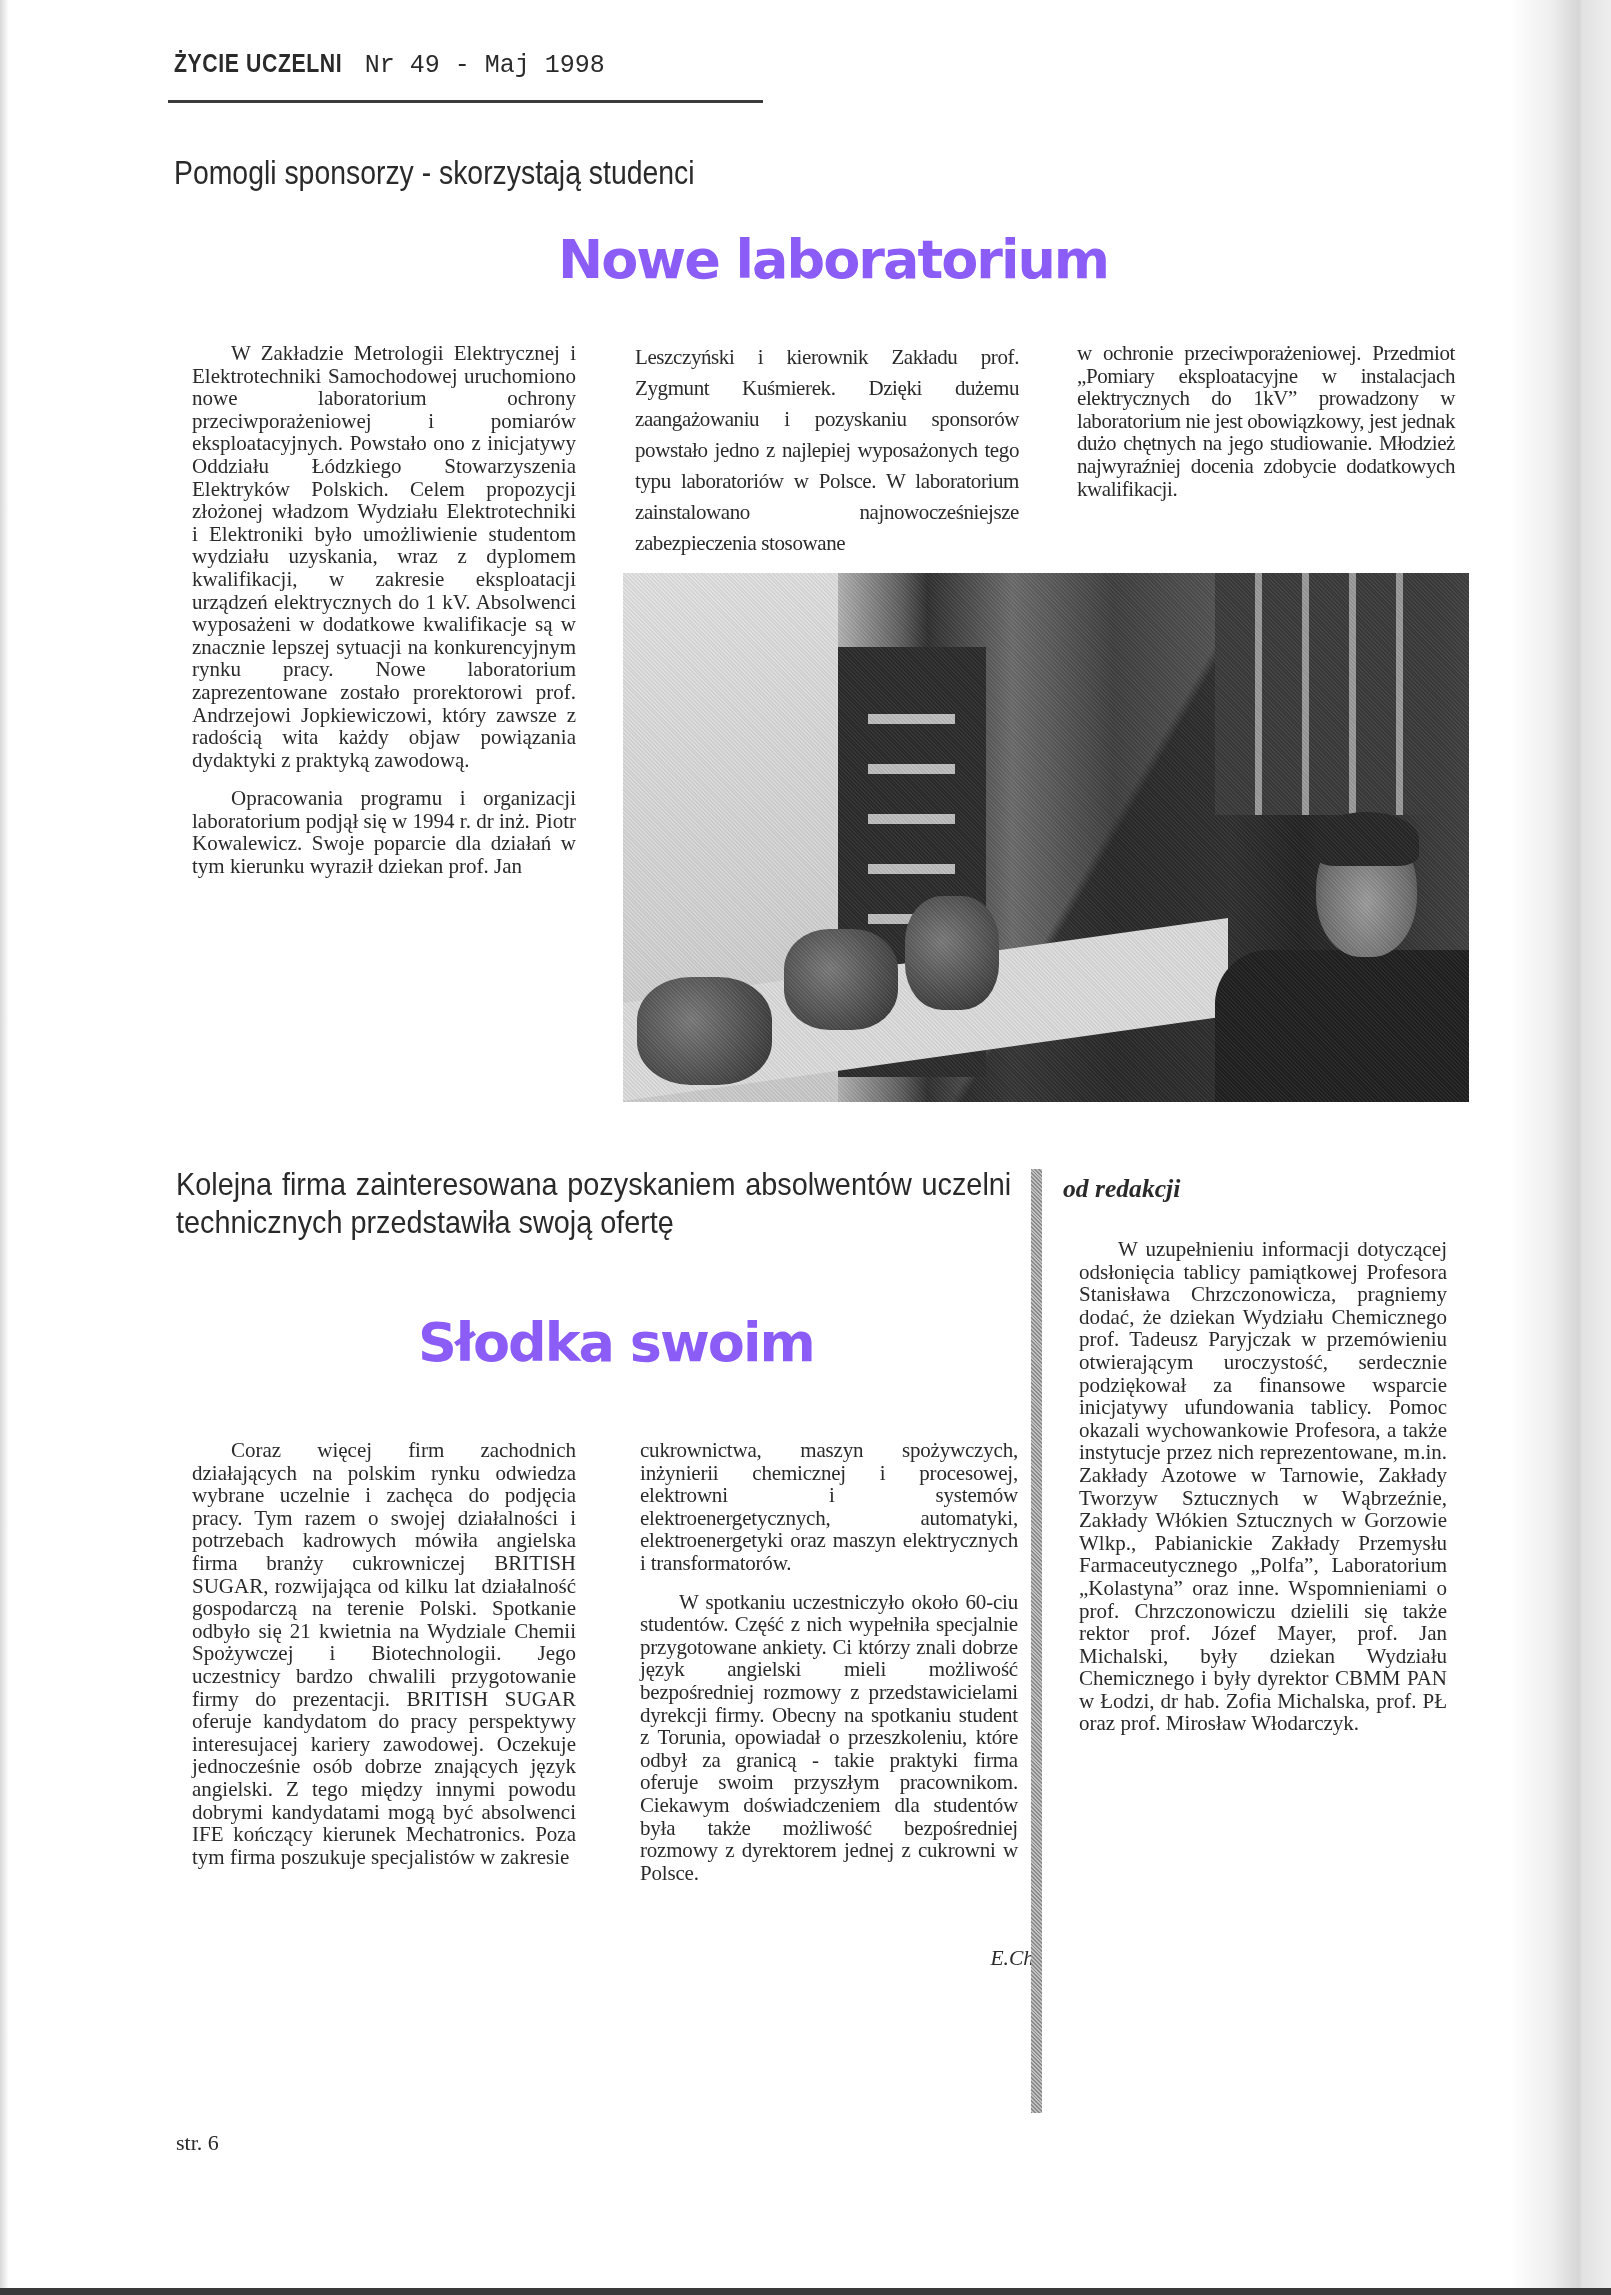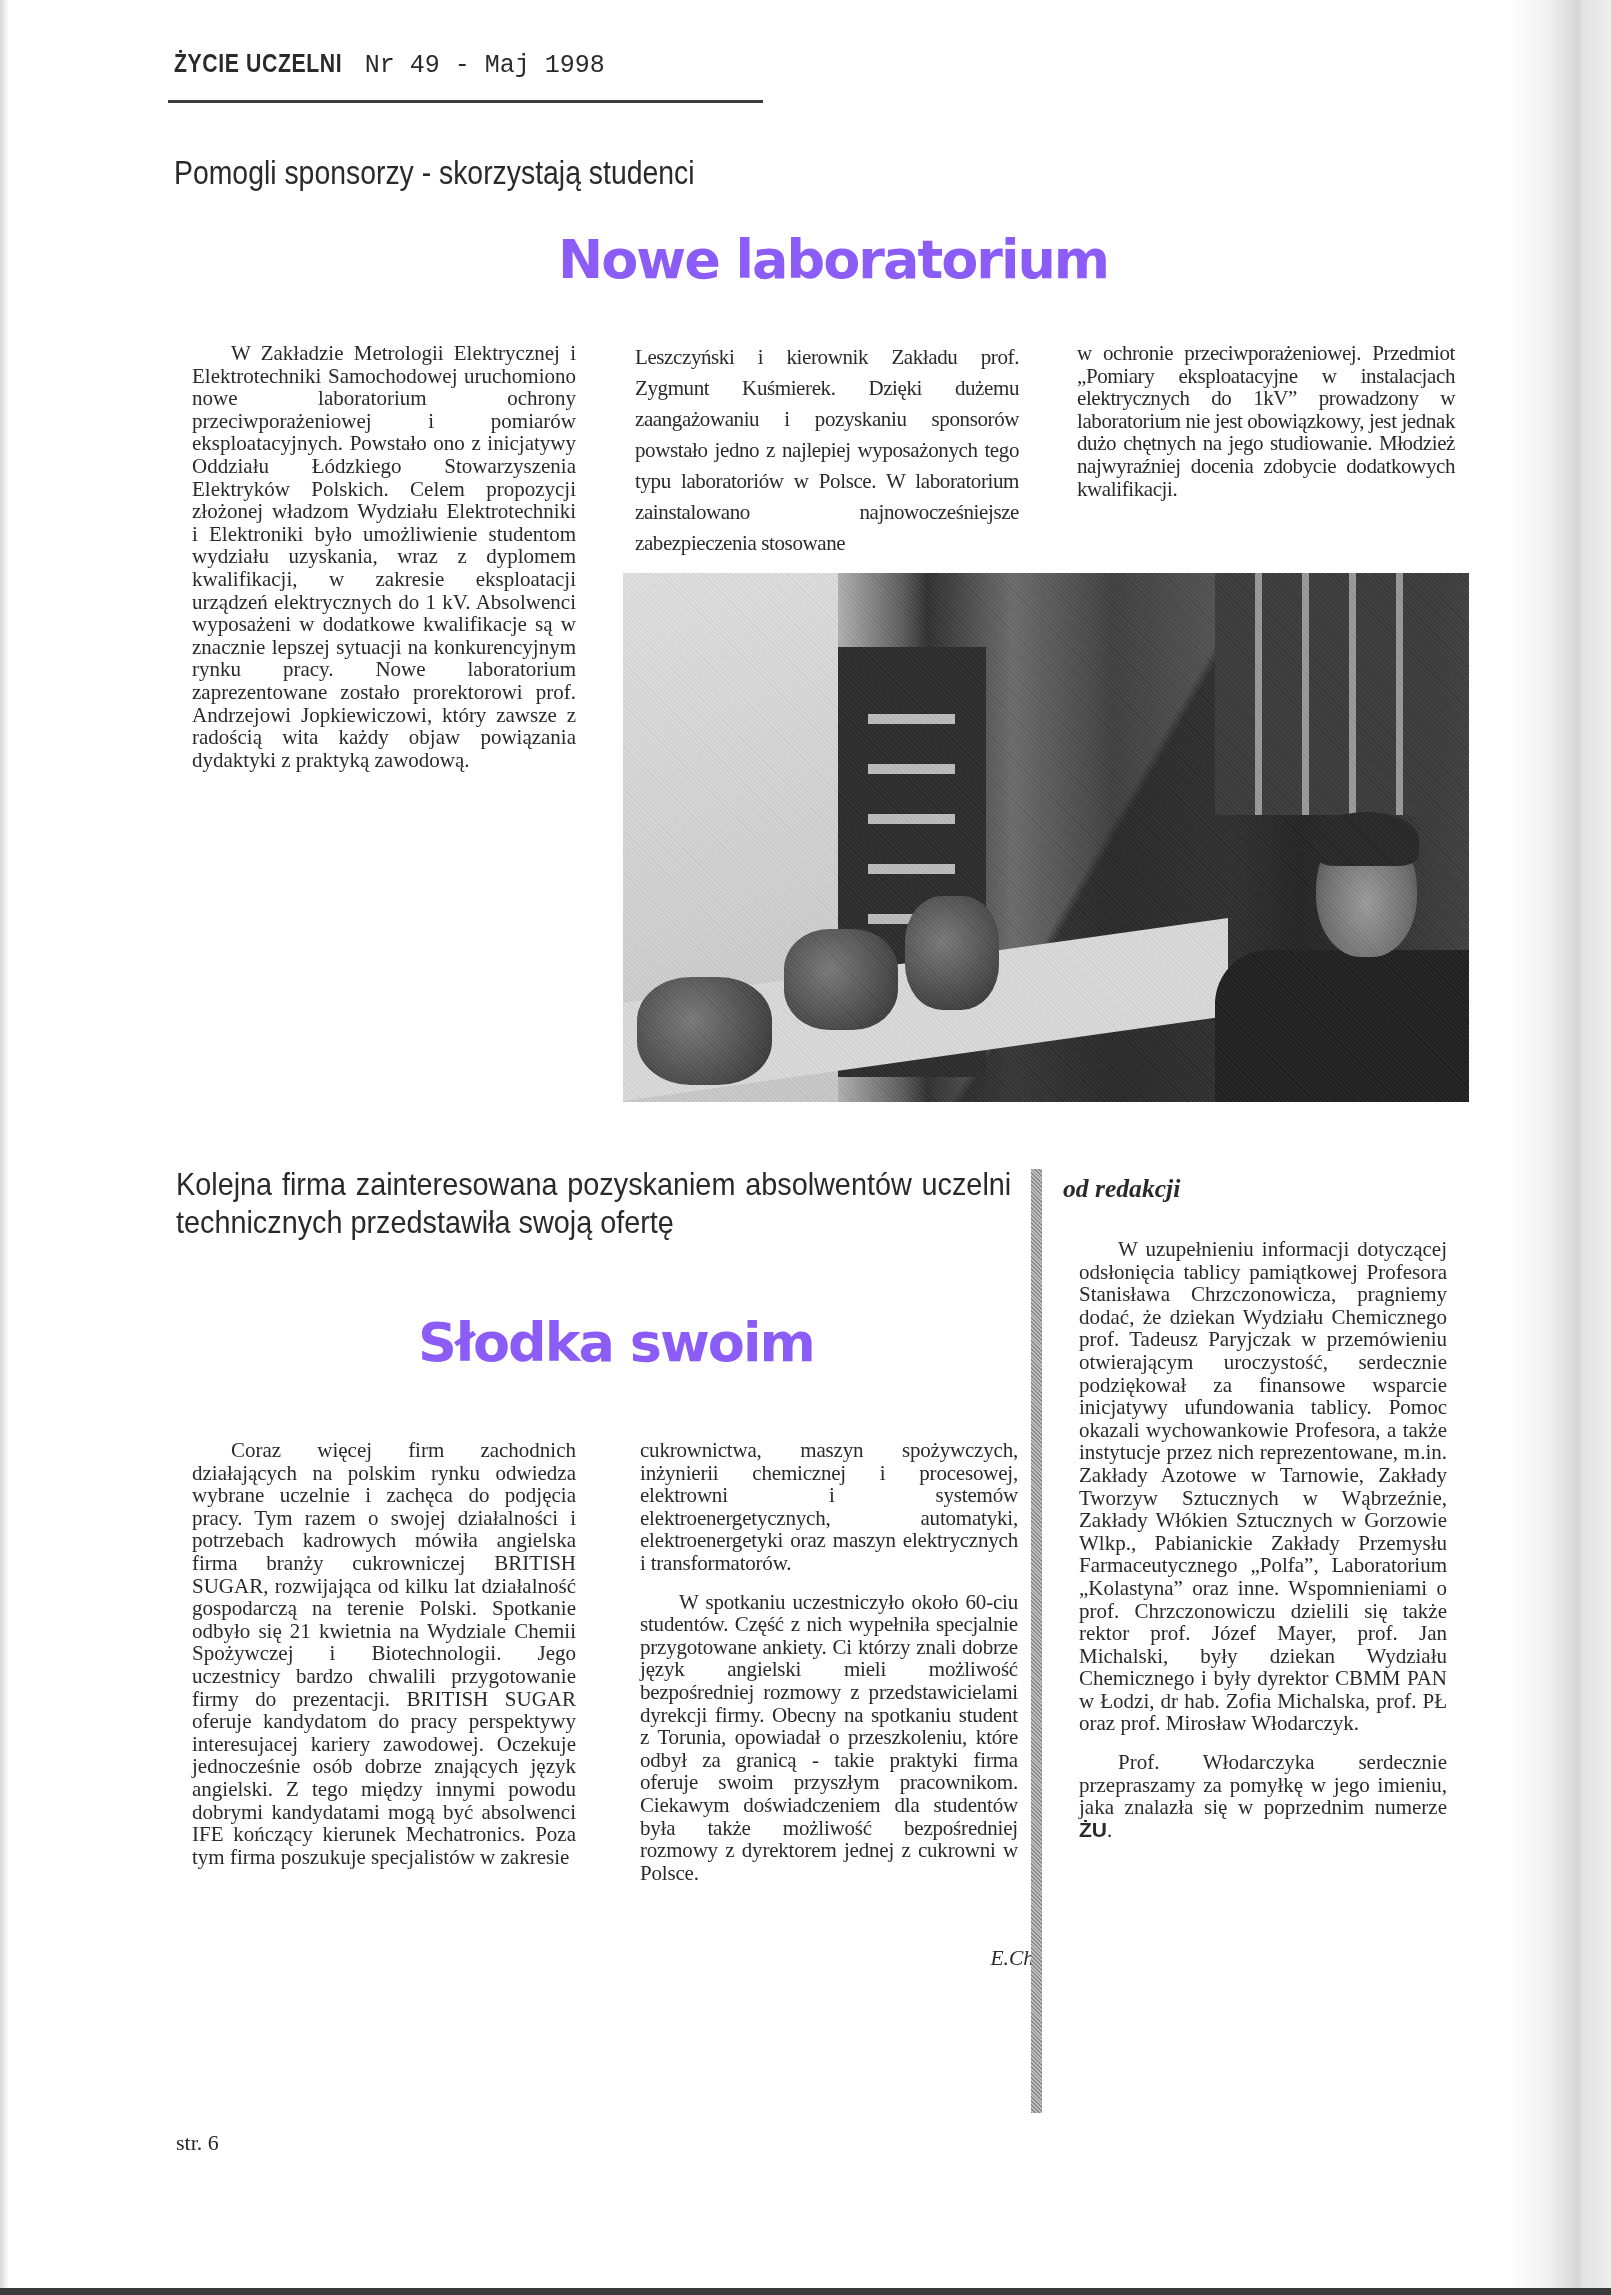--- a/index.html
+++ b/index.html
@@ -162,20 +162,21 @@
   <span class="brand">ŻYCIE UCZELNI</span>
   <span class="issue">Nr 49 - Maj 1998</span>
 </div>
 <div class="header-rule"></div>
 
 <div class="kicker">Pomogli sponsorzy - skorzystają studenci</div>
 <div class="title-big title-1">Nowe laboratorium</div>
 
 <div class="col col-a1">
   <p class="indent">W Zakładzie Metrologii Elektrycznej i Elektrotechniki Samochodowej uruchomiono nowe laboratorium ochrony przeciwporażeniowej i pomiarów eksploatacyjnych. Powstało ono z inicjatywy Oddziału Łódzkiego Stowarzyszenia Elektryków Polskich. Celem propozycji złożonej władzom Wydziału Elektrotechniki i Elektroniki było umożliwienie studentom wydziału uzyskania, wraz z dyplomem kwalifikacji, w zakresie eksploatacji urządzeń elektrycznych do 1 kV. Absolwenci wyposażeni w dodatkowe kwalifikacje są w znacznie lepszej sytuacji na konkurencyjnym rynku pracy. Nowe laboratorium zaprezentowane zostało prorektorowi prof. Andrzejowi Jopkiewiczowi, który zawsze z radością wita każdy objaw powiązania dydaktyki z praktyką zawodową.</p>
+  <p class="indent">Opracowania programu i organizacji laboratorium podjął się w 1994 r. dr inż. Piotr Kowalewicz. Swoje poparcie dla działań w tym kierunku wyraził dziekan prof. Jan</p>
 </div>
 <div class="col col-a2">
   <p>Leszczyński i kierownik Zakładu prof. Zygmunt Kuśmierek. Dzięki dużemu zaangażowaniu i pozyskaniu sponsorów powstało jedno z najlepiej wyposażonych tego typu laboratoriów w Polsce. W laboratorium zainstalowano najnowocześniejsze zabezpieczenia stosowane</p>
 </div>
 <div class="col col-a3">
   <p>w ochronie przeciwporażeniowej. Przedmiot „Pomiary eksploatacyjne w instalacjach elektrycznych do 1kV” prowadzony w laboratorium nie jest obowiązkowy, jest jednak dużo chętnych na jego studiowanie. Młodzież najwyraźniej docenia zdobycie dodatkowych kwalifikacji.</p>
 </div>
 
 <div class="photo" title="Mężczyzna w garniturze przy stanowisku laboratoryjnym z silnikami elektrycznymi i tablicą pomiarową">
   <div class="wall"></div>
@@ -200,17 +201,16 @@
 <div class="col col-b2">
   <p>cukrownictwa, maszyn spożywczych, inżynierii chemicznej i procesowej, elektrowni i systemów elektroenergetycznych, automatyki, elektroenergetyki oraz maszyn elektrycznych i transformatorów.</p>
   <p class="indent">W spotkaniu uczestniczyło około 60-ciu studentów. Część z nich wypełniła specjalnie przygotowane ankiety. Ci którzy znali dobrze język angielski mieli możliwość bezpośredniej rozmowy z przedstawicielami dyrekcji firmy. Obecny na spotkaniu student z Torunia, opowiadał o przeszkoleniu, które odbył za granicą - takie praktyki firma oferuje swoim przyszłym pracownikom. Ciekawym doświadczeniem dla studentów była także możliwość bezpośredniej rozmowy z dyrektorem jednej z cukrowni w Polsce.</p>
 </div>
 <div class="byline">E.Ch</div>
 
 <div class="rule-vertical"></div>
 <div class="sidebar-head">od redakcji</div>
 <div class="col col-c1">
   <p class="indent">W uzupełnieniu informacji dotyczącej odsłonięcia tablicy pamiątkowej Profesora Stanisława Chrzczonowicza, pragniemy dodać, że dziekan Wydziału Chemicznego prof. Tadeusz Paryjczak w przemówieniu otwierającym uroczystość, serdecznie podziękował za finansowe wsparcie inicjatywy ufundowania tablicy. Pomoc okazali wychowankowie Profesora, a także instytucje przez nich reprezentowane, m.in. Zakłady Azotowe w Tarnowie, Zakłady Tworzyw Sztucznych w Wąbrzeźnie, Zakłady Włókien Sztucznych w Gorzowie Wlkp., Pabianickie Zakłady Przemysłu Farmaceutycznego „Polfa”, Laboratorium „Kolastyna” oraz inne. Wspomnieniami o prof. Chrzczonowiczu dzielili się także rektor prof. Józef Mayer, prof. Jan Michalski, były dziekan Wydziału Chemicznego i były dyrektor CBMM PAN w Łodzi, dr hab. Zofia Michalska, prof. PŁ oraz prof. Mirosław Włodarczyk.</p>
-  <p class="indent"><span>Prof. Włodarczyka serdecznie przepraszamy za pomyłkę w jego imieniu, jaka znalazła się w poprzednim numerze</span> <span class="zu-mark">ŻU</span><span>.</span></p>
 </div>
 
 <div class="page-number">str. 6</div>
 
 
 </body></html>

